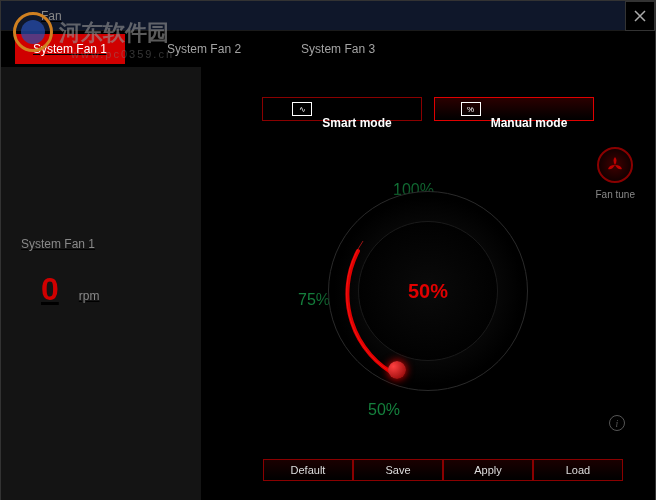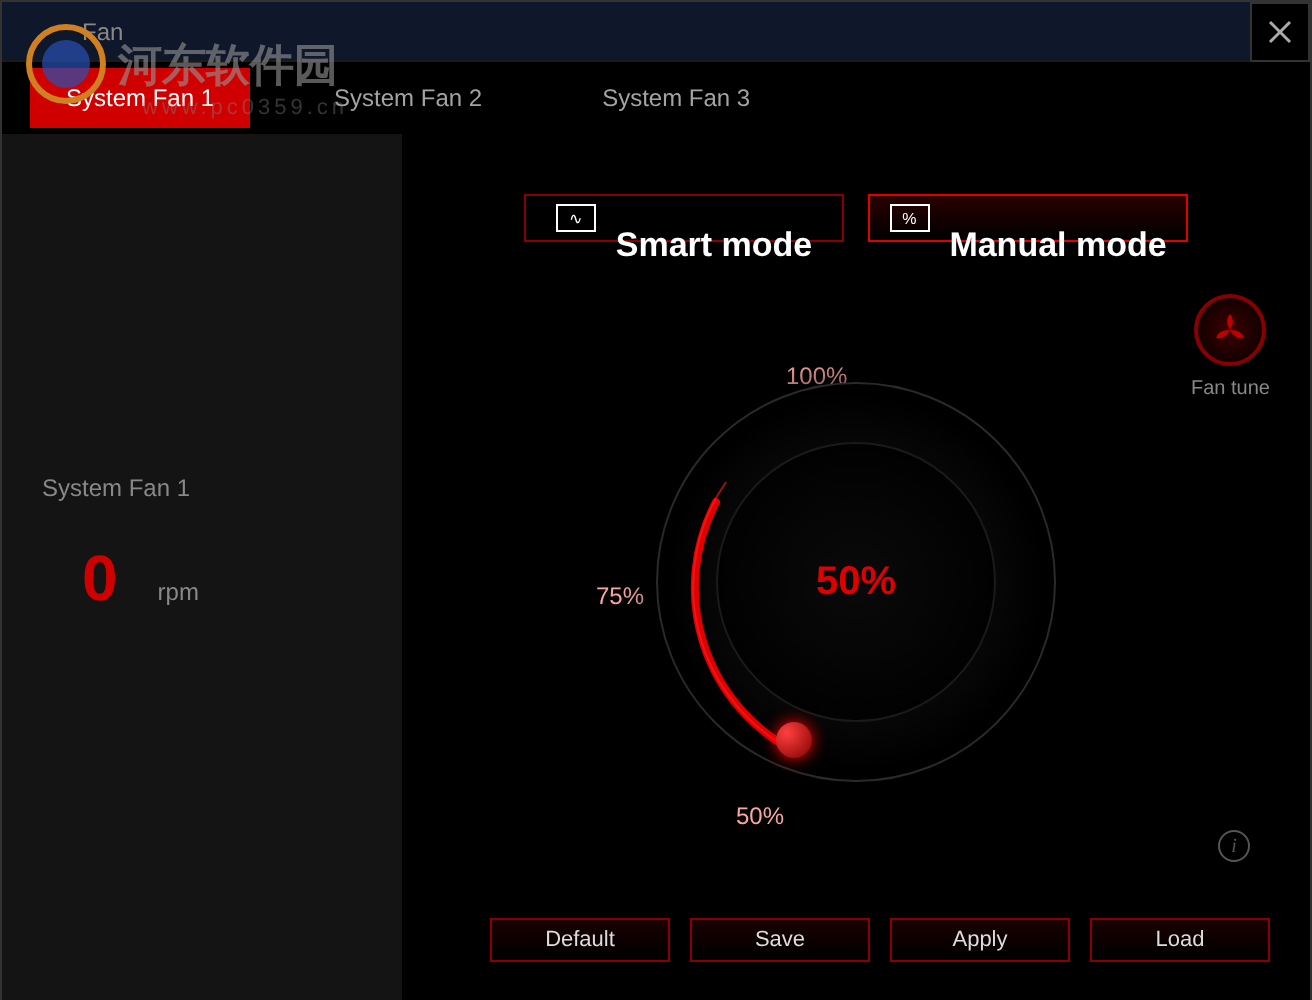--- a/index.html
+++ b/index.html
@@ -1,50 +1,50 @@
 <!DOCTYPE html>
 <html><head>
 <meta charset="utf-8">
 <style>
 * { margin: 0; padding: 0; box-sizing: border-box; font-family: Arial, sans-serif; }
 body { background: #0a0a0a; width: 656px; height: 500px; overflow: hidden; position: relative; }
-.window { width: 656px; height: 500px; background: #000; border: 1px solid #333; position: relative; }
+.window { width: 656px; height: 500px; background: #000; border: 1px solid #333; position: relative; text-decoration: underline; }
 .titlebar { height: 30px; background: #0f172a; display: flex; align-items: center; justify-content: space-between; padding: 0 0 0 40px; border-bottom: 1px solid #1a1a1a; }
 .titlebar-title { color: #888; font-size: 12px; }
 .close-btn { width: 30px; height: 30px; background: #000; border: 1px solid #333; color: #aaa; display: flex; align-items: center; justify-content: center; cursor: pointer; font-size: 16px; }
 .tabs { height: 36px; display: flex; align-items: center; padding-left: 14px; gap: 24px; background: #000; }
 .tab { color: #a3a3a3; font-size: 12px; padding: 8px 18px; cursor: pointer; }
 .tab.active { background: #d00000; color: #fff; }
 .content { display: flex; height: calc(500px - 66px); }
 .sidebar { width: 200px; background: #141414; padding: 20px; }
 .fan-label { color: #888; font-size: 12px; margin-top: 150px; }
 .rpm-row { display: flex; align-items: baseline; gap: 20px; margin-top: 20px; }
 .rpm-value { color: #d00000; font-size: 32px; font-weight: bold; margin-left: 20px; }
 .rpm-unit { color: #888; font-size: 12px; }
 .main { flex: 1; background: #000; padding: 20px; position: relative; }
 .mode-buttons { display: flex; gap: 12px; justify-content: center; margin-top: 10px; }
 .mode-btn { width: 160px; height: 24px; border: 1px solid #8a0000; background: #000; display: flex; align-items: center; justify-content: center; gap: 10px; cursor: pointer; position: relative; }
 .mode-btn.active { border: 1px solid #e00000; background: linear-gradient(to bottom, #2a0000, #000); }
 .mode-icon { width: 20px; height: 14px; border: 1px solid #fff; display: flex; align-items: center; justify-content: center; font-size: 8px; color: #fff; }
-.mode-label { color: #fff; font-size: 17px; font-weight: bold; margin-top: 28px; }
+.mode-label { color: #fff; font-size: 12px; font-weight: bold; margin-top: 28px; }
 .dial-area { position: relative; width: 280px; height: 280px; margin: 30px auto 0; }
 .dial-outer { position: absolute; top: 40px; left: 40px; width: 200px; height: 200px; border-radius: 50%; background: radial-gradient(circle, #1a1a1a 0%, #000 70%); border: 1px solid #2a2a2a; box-shadow: 0 0 20px rgba(0,0,0,0.8), inset 0 0 30px rgba(0,0,0,0.8); }
 .dial-inner { position: absolute; top: 70px; left: 70px; width: 140px; height: 140px; border-radius: 50%; background: radial-gradient(circle, #0a0a0a 0%, #000 80%); border: 1px solid #1a1a1a; display: flex; align-items: center; justify-content: center; }
 .dial-value { color: #e00000; font-size: 20px; font-weight: bold; }
 .dial-arc { position: absolute; top: 40px; left: 40px; width: 200px; height: 200px; }
 .dial-knob { position: absolute; width: 18px; height: 18px; border-radius: 50%; background: radial-gradient(circle at 30% 30%, #ff4040, #800000); box-shadow: 0 0 8px #ff0000; top: 210px; left: 100px; }
-.tick-label { position: absolute; color: #fca5a5; font-size: 12px; }
+.tick-label { position: absolute; color: #15803d; font-size: 16px; }
 .tick-100 { top: 30px; left: 105px; }
 .tick-75 { top: 140px; left: 10px; }
 .tick-50 { top: 250px; left: 80px; }
 .fan-tune { position: absolute; top: 80px; right: 20px; text-align: center; cursor: pointer; }
 .fan-tune-icon { width: 36px; height: 36px; border-radius: 50%; background: radial-gradient(circle, #400000, #000); border: 2px solid #8a0000; margin: 0 auto 6px; display: flex; align-items: center; justify-content: center; }
 .fan-tune-label { color: #888; font-size: 10px; }
 .info-icon { position: absolute; bottom: 70px; right: 30px; width: 16px; height: 16px; border-radius: 50%; border: 1px solid #555; color: #555; font-size: 10px; display: flex; align-items: center; justify-content: center; cursor: pointer; font-style: italic; font-family: serif; }
-.bottom-buttons { position: absolute; bottom: 20px; right: 20px; display: flex; gap: 10px; }
+.bottom-buttons { position: absolute; bottom: 20px; right: 32px; display: flex; }
 .action-btn { width: 90px; height: 22px; border: 1px solid #8a0000; background: linear-gradient(to bottom, #1a0000, #000); color: #ddd; font-size: 11px; cursor: pointer; display: flex; align-items: center; justify-content: center; }
 .watermark { position: absolute; top: 5px; left: 10px; z-index: 100; pointer-events: none; }
 .watermark-circle { position: absolute; width: 40px; height: 40px; border-radius: 50%; border: 3px solid #d08020; top: 6px; left: 2px; }
 .watermark-inner { position: absolute; width: 24px; height: 24px; border-radius: 50%; background: rgba(40,80,180,0.7); top: 14px; left: 10px; }
 .watermark-text { position: absolute; top: 12px; left: 48px; color: rgba(150,150,150,0.6); font-size: 22px; font-weight: bold; white-space: nowrap; }
 .watermark-url { position: absolute; top: 42px; left: 60px; color: rgba(130,130,130,0.4); font-size: 11px; letter-spacing: 2px; }
 </style>
 </head>
 <body>
 

